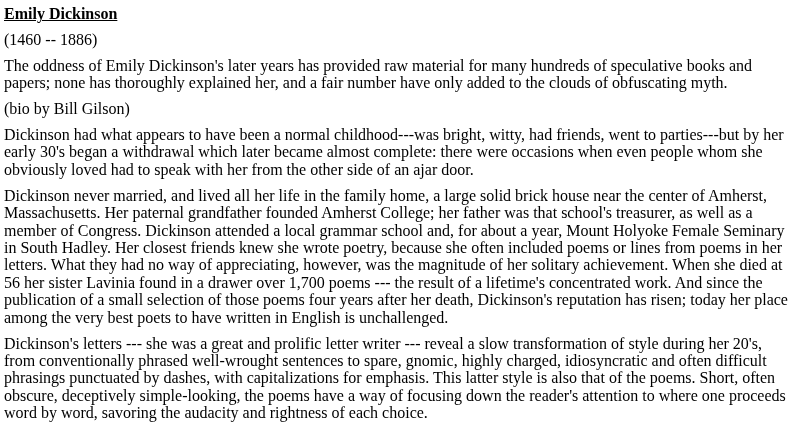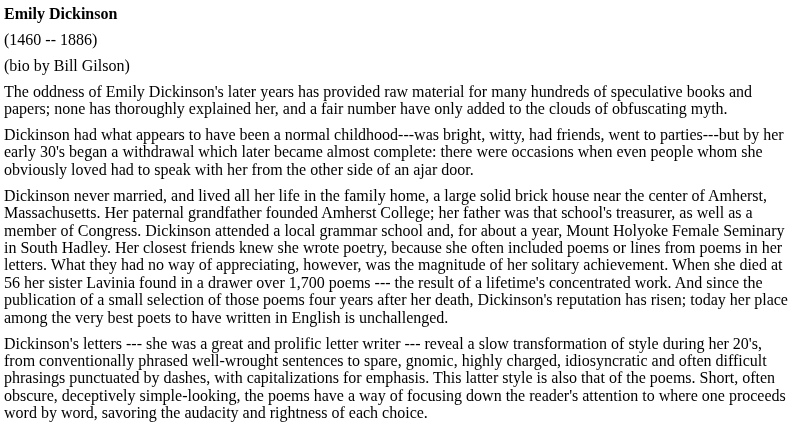--- a/index.html
+++ b/index.html
@@ -12,33 +12,34 @@
     font-family: "Liberation Serif", serif;
     font-size: 16px;
     line-height: 17.4px;
   }
   p {
     margin: 0 0 8.5px 0;
     padding: 0;
   }
   .doc-title {
     font-weight: bold;
+    text-decoration: underline;
   }
 </style>
 </head>
 <body>
 
 <div>
   <p class="doc-title">Emily Dickinson</p>
 
   <p>(1460 -- 1886)</p>
 
+  <p>The oddness of Emily Dickinson's later years has provided raw material for many hundreds of speculative books and papers; none has thoroughly explained her, and a fair number have only added to the clouds of obfuscating myth.</p>
+
   <p>(bio by Bill Gilson)</p>
-
-  <p>The oddness of Emily Dickinson's later years has provided raw material for many hundreds of speculative books and papers; none has thoroughly explained her, and a fair number have only added to the clouds of obfuscating myth.</p>
 
   <p>Dickinson had what appears to have been a normal childhood---was bright, witty, had friends, went to parties---but by her early 30's began a withdrawal which later became almost complete: there were occasions when even people whom she obviously loved had to speak with her from the other side of an ajar door.</p>
 
   <p>Dickinson never married, and lived all her life in the family home, a large solid brick house near the center of Amherst, Massachusetts. Her paternal grandfather founded Amherst College; her father was that school's treasurer, as well as a member of Congress. Dickinson attended a local grammar school and, for about a year, Mount Holyoke Female Seminary in South Hadley. Her closest friends knew she wrote poetry, because she often included poems or lines from poems in her letters. What they had no way of appreciating, however, was the magnitude of her solitary achievement. When she died at 56 her sister Lavinia found in a drawer over 1,700 poems --- the result of a lifetime's concentrated work. And since the publication of a small selection of those poems four years after her death, Dickinson's reputation has risen; today her place among the very best poets to have written in English is unchallenged.</p>
 
   <p>Dickinson's letters --- she was a great and prolific letter writer --- reveal a slow transformation of style during her 20's, from conventionally phrased well-wrought sentences to spare, gnomic, highly charged, idiosyncratic and often difficult phrasings punctuated by dashes, with capitalizations for emphasis. This latter style is also that of the poems. Short, often obscure, deceptively simple-looking, the poems have a way of focusing down the reader's attention to where one proceeds word by word, savoring the audacity and rightness of each choice.</p>
 
 </div>
 
 </body></html>

